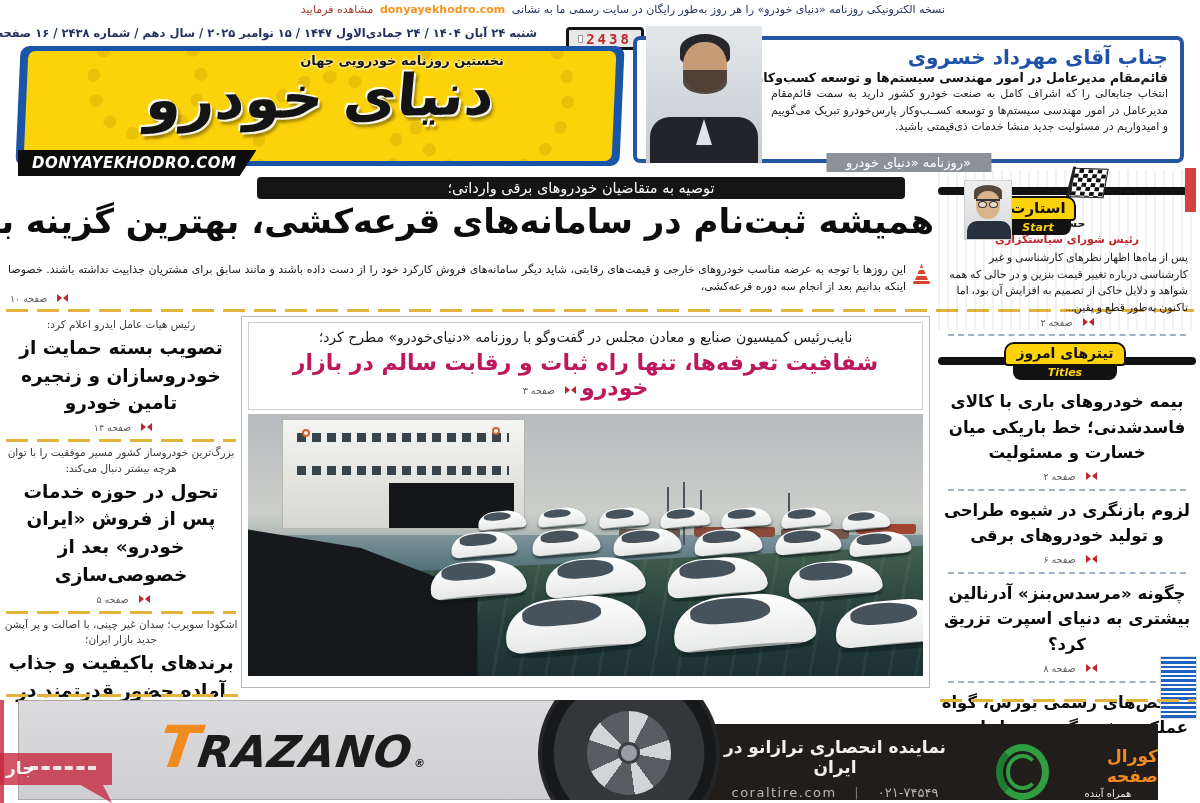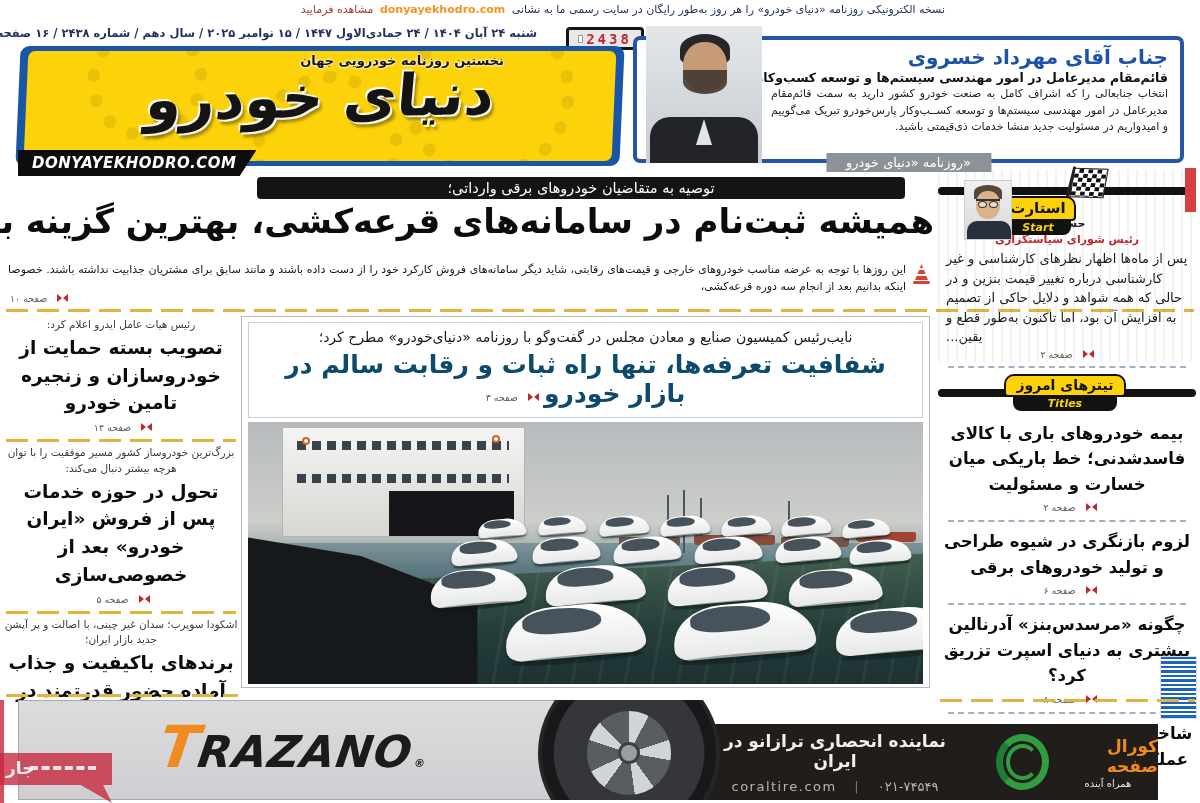--- a/index.html
+++ b/index.html
@@ -88,21 +88,21 @@
   .lc-headline{font-size:18.5px;font-weight:900;line-height:1.5;color:#0b0b0b;}
   .lc-ref{text-align:left;margin:0 0 2px 4px;}
   .left-col .ysep{margin:3px 2px;}
 
   
   .photo-box{position:absolute;left:241px;top:316px;width:689px;height:372px;background:#fff;
              border:1px solid #b9b9b9;}
   .photo-head{margin:5px 6px 0;border:1px solid #cfcfcf;background:#fff;text-align:center;
               direction:rtl;padding:6px 8px 9px;}
   .ph-kicker{font-size:14px;color:#181818;margin-bottom:5px;}
-  .ph-headline{font-size:25px;font-weight:900;color:#0c4a6e;}
+  .ph-headline{font-size:22px;font-weight:900;color:#be185d;}
   .scene{position:relative;margin:4px 6px 6px;height:262px;overflow:hidden;
          background:linear-gradient(180deg,#b7bbbe 0%,#ccceca 38%,#aab6b2 47%);}
   .sea{position:absolute;left:0;right:0;top:46%;bottom:0;
        background:linear-gradient(180deg,#7d939a,#41646c 35%,#2e525d);}
   .boat{position:absolute;height:10px;border-radius:2px 2px 4px 4px;}
   .mast{position:absolute;width:2px;background:#4c5560;}
   .deck{position:absolute;left:16%;right:-2%;top:50%;bottom:0;
         background:linear-gradient(180deg,#42604f,#263f3b 55%,#1c3133);
         clip-path:polygon(0 22%,100% 0,100% 100%,0 100%);}
   .deck::after{content:"";position:absolute;inset:0;
@@ -148,21 +148,21 @@
         background:linear-gradient(#efeff0,#d8d9da);border:1px solid #cfcfcf;}
   .np-head{position:absolute;left:11px;top:10px;width:24px;height:28px;background:#d9b38c;border-radius:46%;}
   .np-hair{position:absolute;left:9px;top:4px;width:28px;height:14px;background:#55473c;border-radius:50% 50% 0 0;}
   .np-glass{position:absolute;left:11px;top:18px;width:24px;height:8px;
         border-top:2px solid #333;display:flex;gap:2px;justify-content:center;}
   .np-glass i{width:9px;height:7px;border:1.5px solid #333;border-radius:50%;background:rgba(255,255,255,.5);}
   .np-body{position:absolute;left:2px;bottom:-4px;width:44px;height:22px;background:#27303d;border-radius:10px 10px 0 0;}
   .start-name{margin:1px 70px 0 30px;font-size:11px;font-weight:bold;color:#222;}
   .start-role{margin-top:3px;font-size:11px;font-weight:bold;color:#c0272d;}
   .start-headline{margin-top:4px;font-size:19px;font-weight:900;color:#0b0b0b;}
-  .start-body{margin:3px 8px 0;font-size:13px;line-height:1.5;color:#1c1c1c;text-align:left;}
+  .start-body{margin:3px 8px 0;font-size:11px;line-height:1.5;color:#1c1c1c;text-align:right;font-family:Liberation Serif, serif;}
   .start-ref{margin-top:2px;display:flex;justify-content:center;}
   .bsep{border-top:2px dashed #9fb0c6;margin:4px 10px;}
   .titles-badge{left:66px;top:2px;width:122px;}
   .titles-badge .badge-top{font-size:14px;}
   .titles-badge .badge-bot{font-size:11px;}
   .t-item{font-size:16.5px;font-weight:900;line-height:1.55;color:#0b0b0b;padding:3px 2px 0;}
   .t-ref{text-align:left;margin:0 0 1px 6px;}
   .barcode{position:absolute;left:1160px;top:656px;width:37px;height:63px;border:1px solid #d8dde6;
       background:repeating-linear-gradient(180deg,#1f63c0 0 2px,#fff 2px 4px,#1f63c0 4px 7px,#fff 7px 9px);}
 
@@ -173,21 +173,21 @@
   .trz{display:flex;align-items:baseline;transform:skewX(-8deg);font-style:italic;font-weight:900;}
   .trz-t{color:#ef8b1f;font-size:58px;line-height:.8;}
   .trz-rest{color:#1b1b1b;font-size:44px;letter-spacing:1px;}
   .trz-reg{font-size:11px;color:#1b1b1b;margin-left:3px;}
   .tire{position:absolute;left:520px;top:-38px;width:182px;height:182px;border-radius:50%;z-index:3;
         background:radial-gradient(circle,#b9bcbf 0 25%,#34363a 26% 58%,#17181a 59% 79%,#0b0c0d 80% 100%);
         box-shadow:inset 0 0 0 4px rgba(255,255,255,.06);}
   .rim{position:absolute;inset:27%;border-radius:50%;
        background:repeating-conic-gradient(#d2d5d7 0 28deg,#595d61 28deg 72deg);}
   .hub{position:absolute;inset:44%;border-radius:50%;background:#9a9ea2;border:3px solid #3c3f42;}
-  .ad-right{flex:1;background:#201d1b;display:flex;align-items:center;justify-content:center;
+  .ad-right{flex:1;background:#201d1b;display:flex;align-items:flex-end;justify-content:center;
             gap:34px;padding-left:120px;margin-top:24px;}
   .ad-copy{text-align:center;direction:rtl;}
   .ad-h{color:#f2f0ec;font-weight:bold;font-size:17px;margin-bottom:8px;}
   .ad-sub{direction:ltr;color:#b9b7b2;font-size:13px;letter-spacing:1.5px;}
   .ad-sub .div{margin:0 12px;color:#7c7a76;}
   .coral{display:flex;align-items:center;gap:9px;}
   .coral-ring{position:relative;width:56px;height:56px;border-radius:50%;border:7px solid #2f9e41;
               border-left-color:#1f7c31;}
   .coral-ring::after{content:"";position:absolute;inset:3px;border-radius:50%;border:4px solid #2f9e41;
               border-right-color:transparent;}

